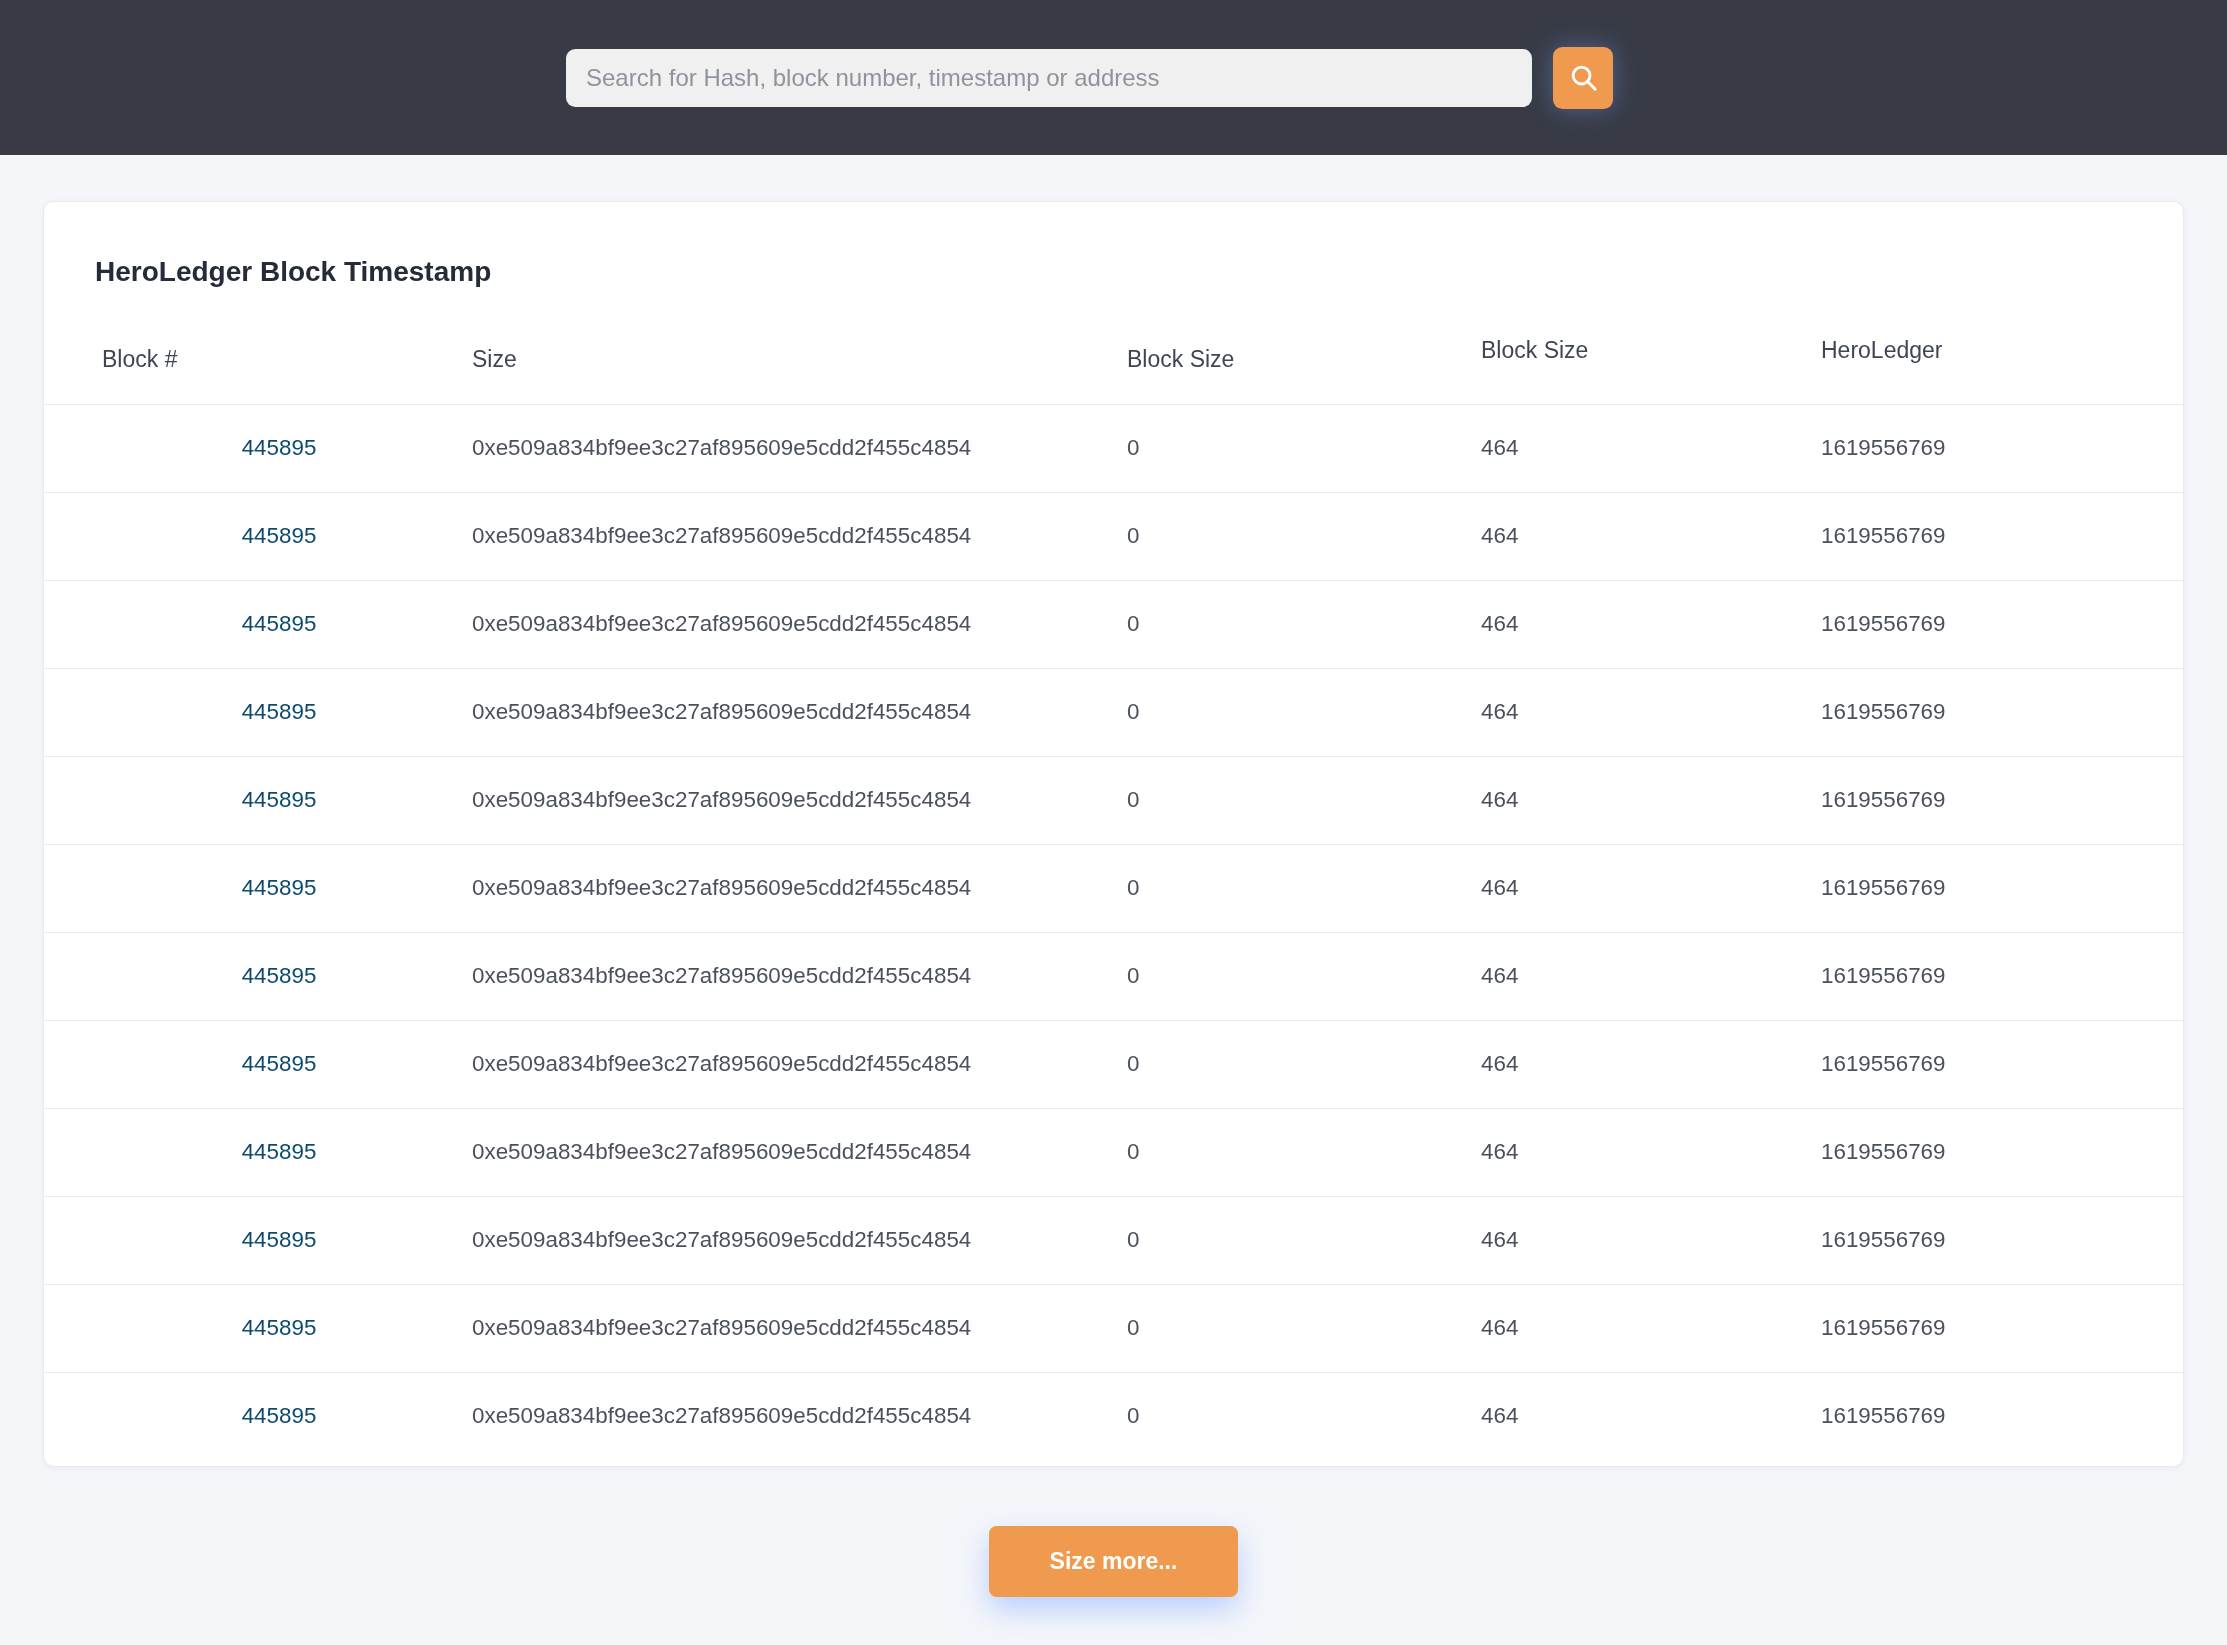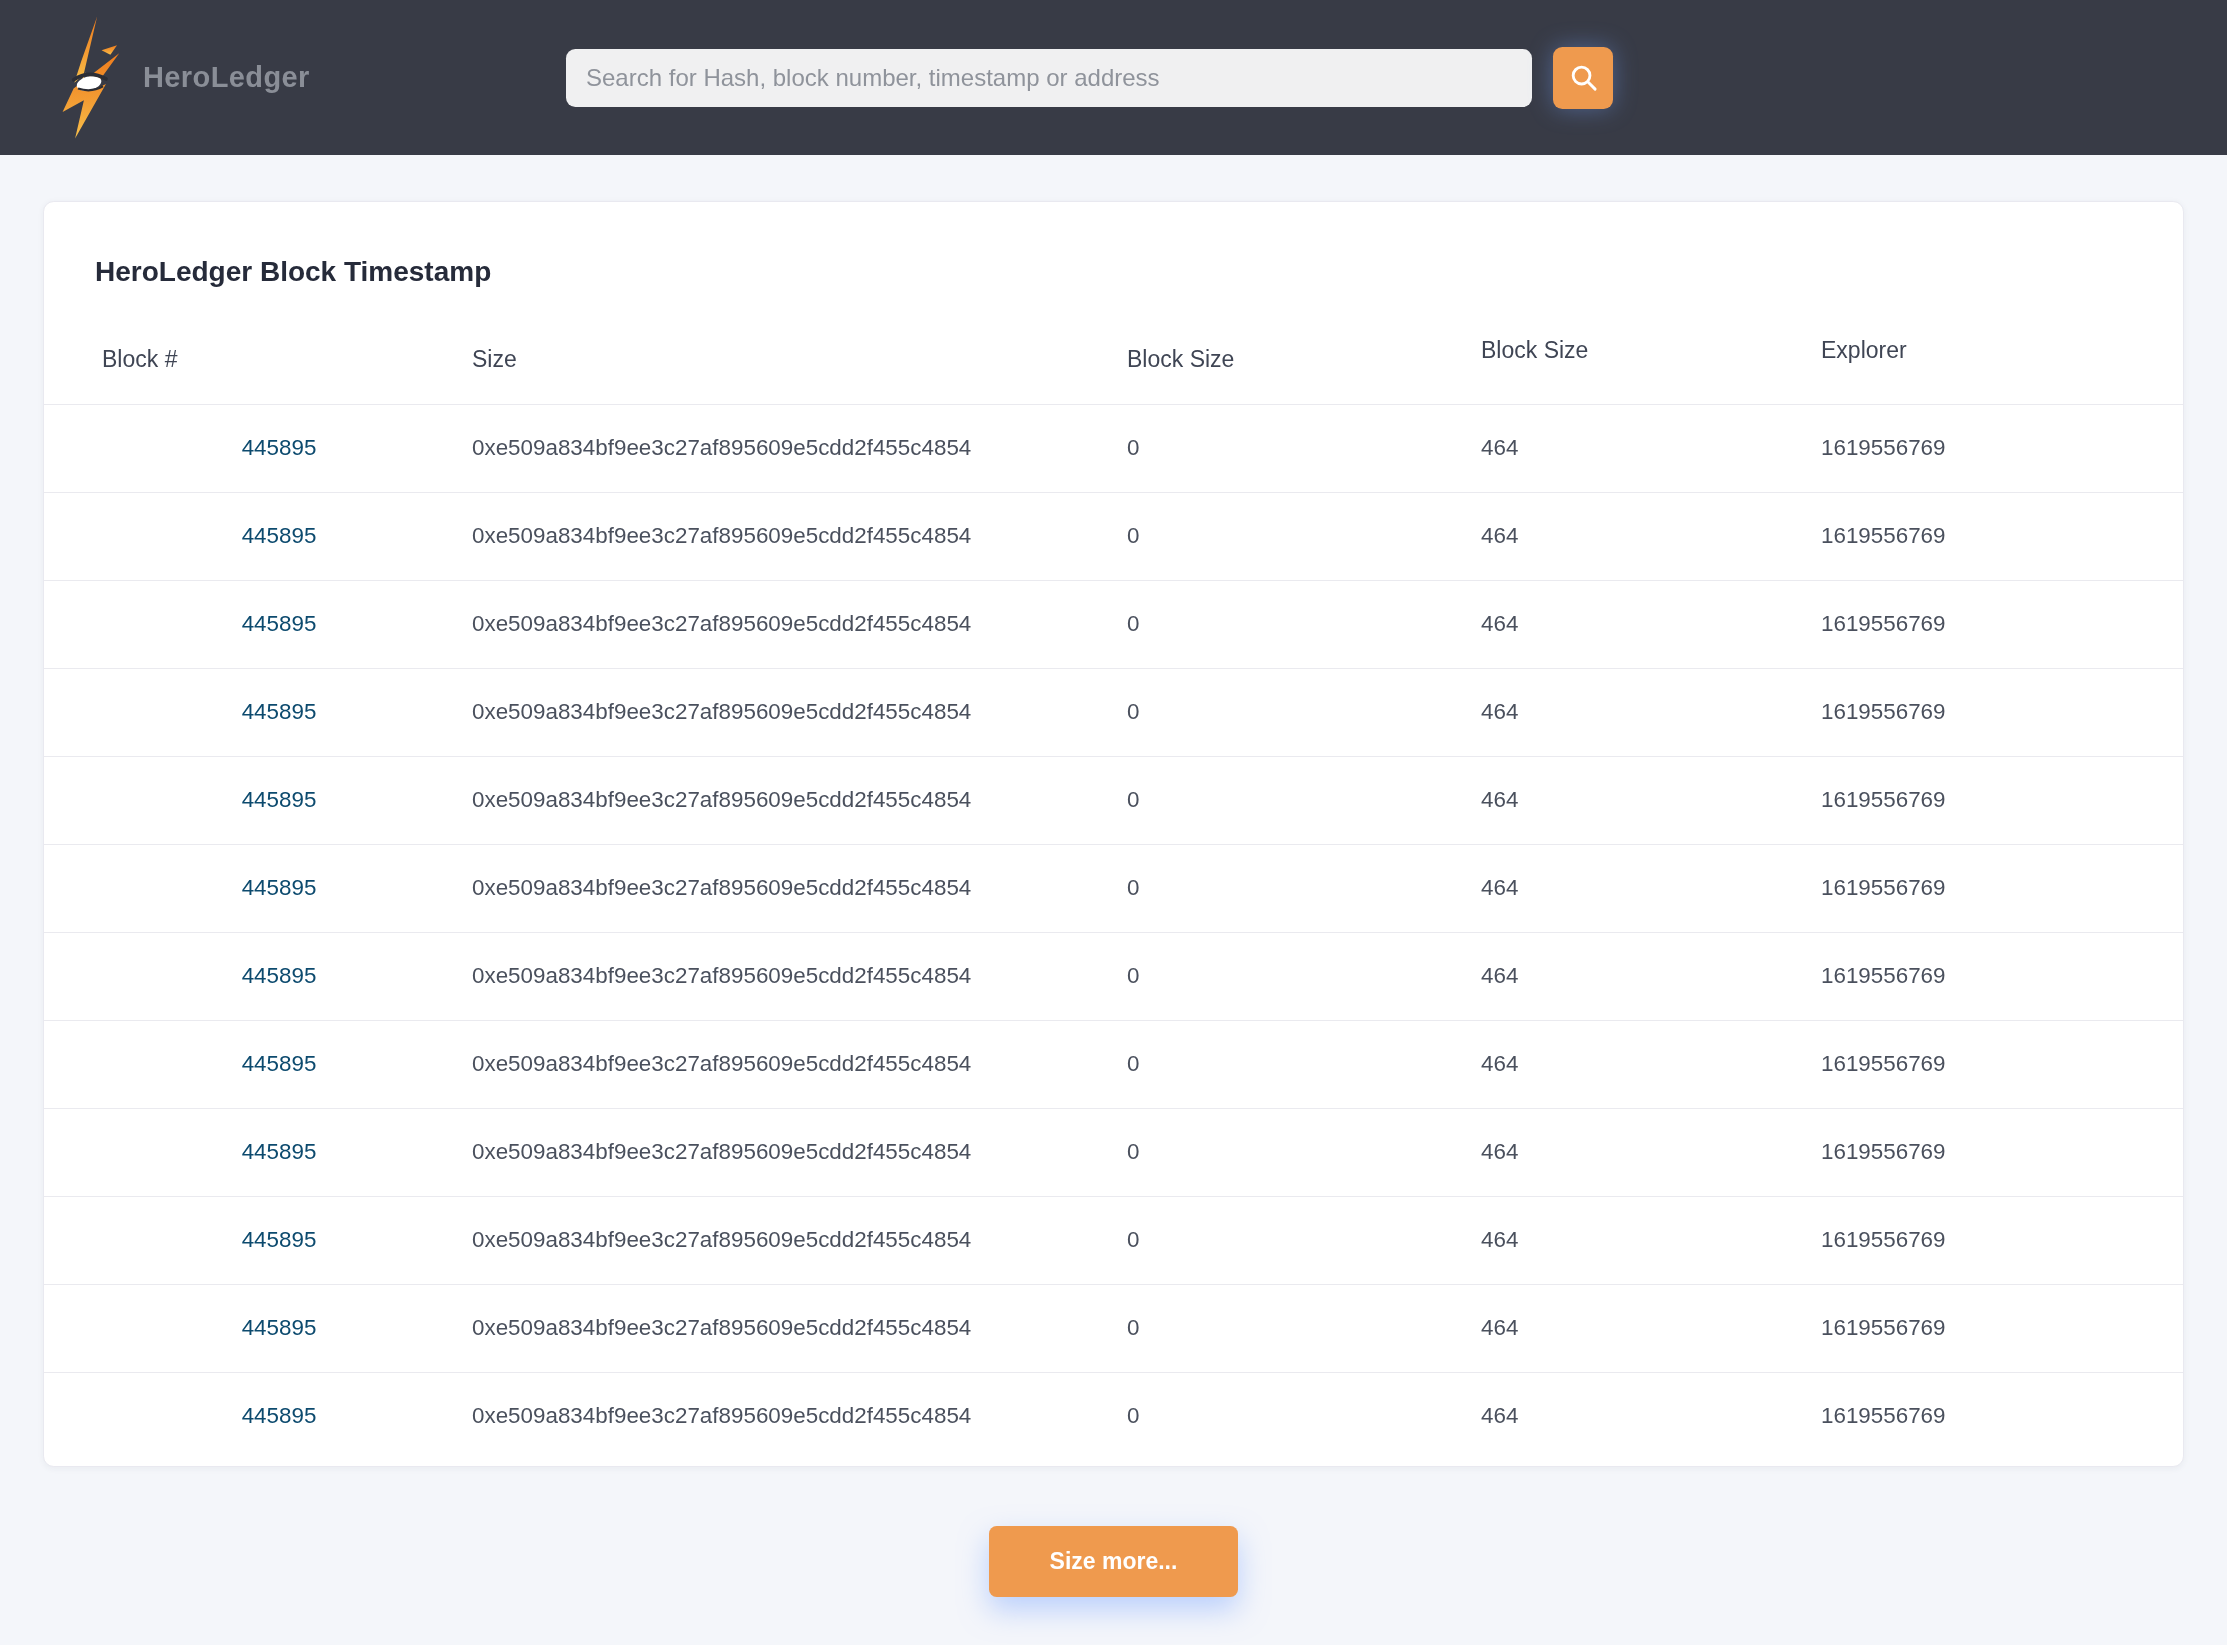--- a/index.html
+++ b/index.html
@@ -112,38 +112,20 @@
     border:none;
     border-radius:7.7px;
     cursor:pointer;
     box-shadow:0 12.4px 29px rgba(130,170,255,0.5);
   }
 </style>
 </head>
 <body>
 
 <header class="topbar">
-  <div class="brand-wrap">
-    <svg class="logo" viewBox="0 0 90 170" aria-hidden="true">
-      <defs>
-        <linearGradient id="boltGrad" x1="0" y1="0" x2="0" y2="1">
-          <stop offset="0" stop-color="#ee7c1d"></stop>
-          <stop offset="0.55" stop-color="#f39c33"></stop>
-          <stop offset="1" stop-color="#f8c04a"></stop>
-        </linearGradient>
-      </defs>
-      <path fill="url(#boltGrad)" d="M52 2 L30 64 L21 92 L37 78 L31 92 Z"></path>
-      <path fill="url(#boltGrad)" d="M58 48 L79 41 L70 54 Z"></path>
-      <path fill="url(#boltGrad)" d="M82 52 L20 100 L5 132 L34 116 L22 168 L64 94 L45 103 Z"></path>
-      <ellipse cx="41" cy="93" rx="17" ry="9.5" fill="#ffffff" transform="rotate(-14 41 93)"></ellipse>
-      <path d="M20 88 Q41 74 64 87" stroke="#2b2d35" stroke-width="5" fill="none" stroke-linecap="round"></path>
-      <path d="M26 100 Q44 106 60 97" stroke="#2b2d35" stroke-width="3" fill="none"></path>
-    </svg>
-    <div class="brand-name">HeroLedger</div>
-  </div>
 
   <div class="search-wrap">
     <input class="search-input" type="text" placeholder="Search for Hash, block number, timestamp or address" style="">
     <button class="search-btn">
       <svg width="31" height="31" viewBox="0 0 24 24" fill="none" stroke="#ffffff" stroke-width="2.2" stroke-linecap="round">
         <circle cx="10.5" cy="10.5" r="6.5"></circle>
         <line x1="15.5" y1="15.5" x2="21" y2="21"></line>
       </svg>
     </button>
   </div>
@@ -160,21 +142,21 @@
           <col class="c3">
           <col class="c4">
           <col class="c5">
       </colgroup>
       <thead>
         <tr>
           <th class="c1"><span>Block #</span></th>
           <th class="c2"><span>Size</span></th>
           <th class="c3"><span>Block Size</span></th>
           <th class="c4"><span>Block Size</span></th>
-          <th class="c5"><span>Explorer</span></th>
+          <th class="c5"><span>HeroLedger</span></th>
         </tr>
       </thead>
       <tbody>
           <tr>
     <td class="c1">445895</td>
     <td class="c2">0xe509a834bf9ee3c27af895609e5cdd2f455c4854</td>
     <td class="c3">0</td>
     <td class="c4">464</td>
     <td class="c5">1619556769</td>
   </tr>

